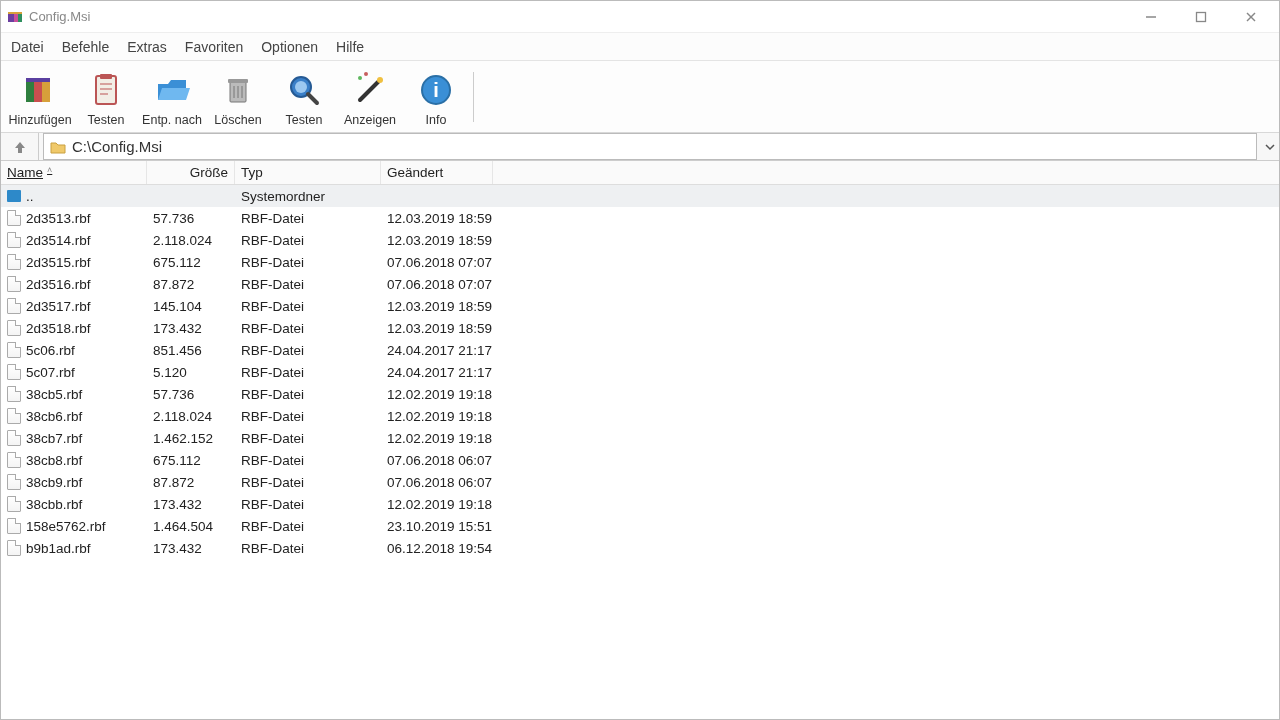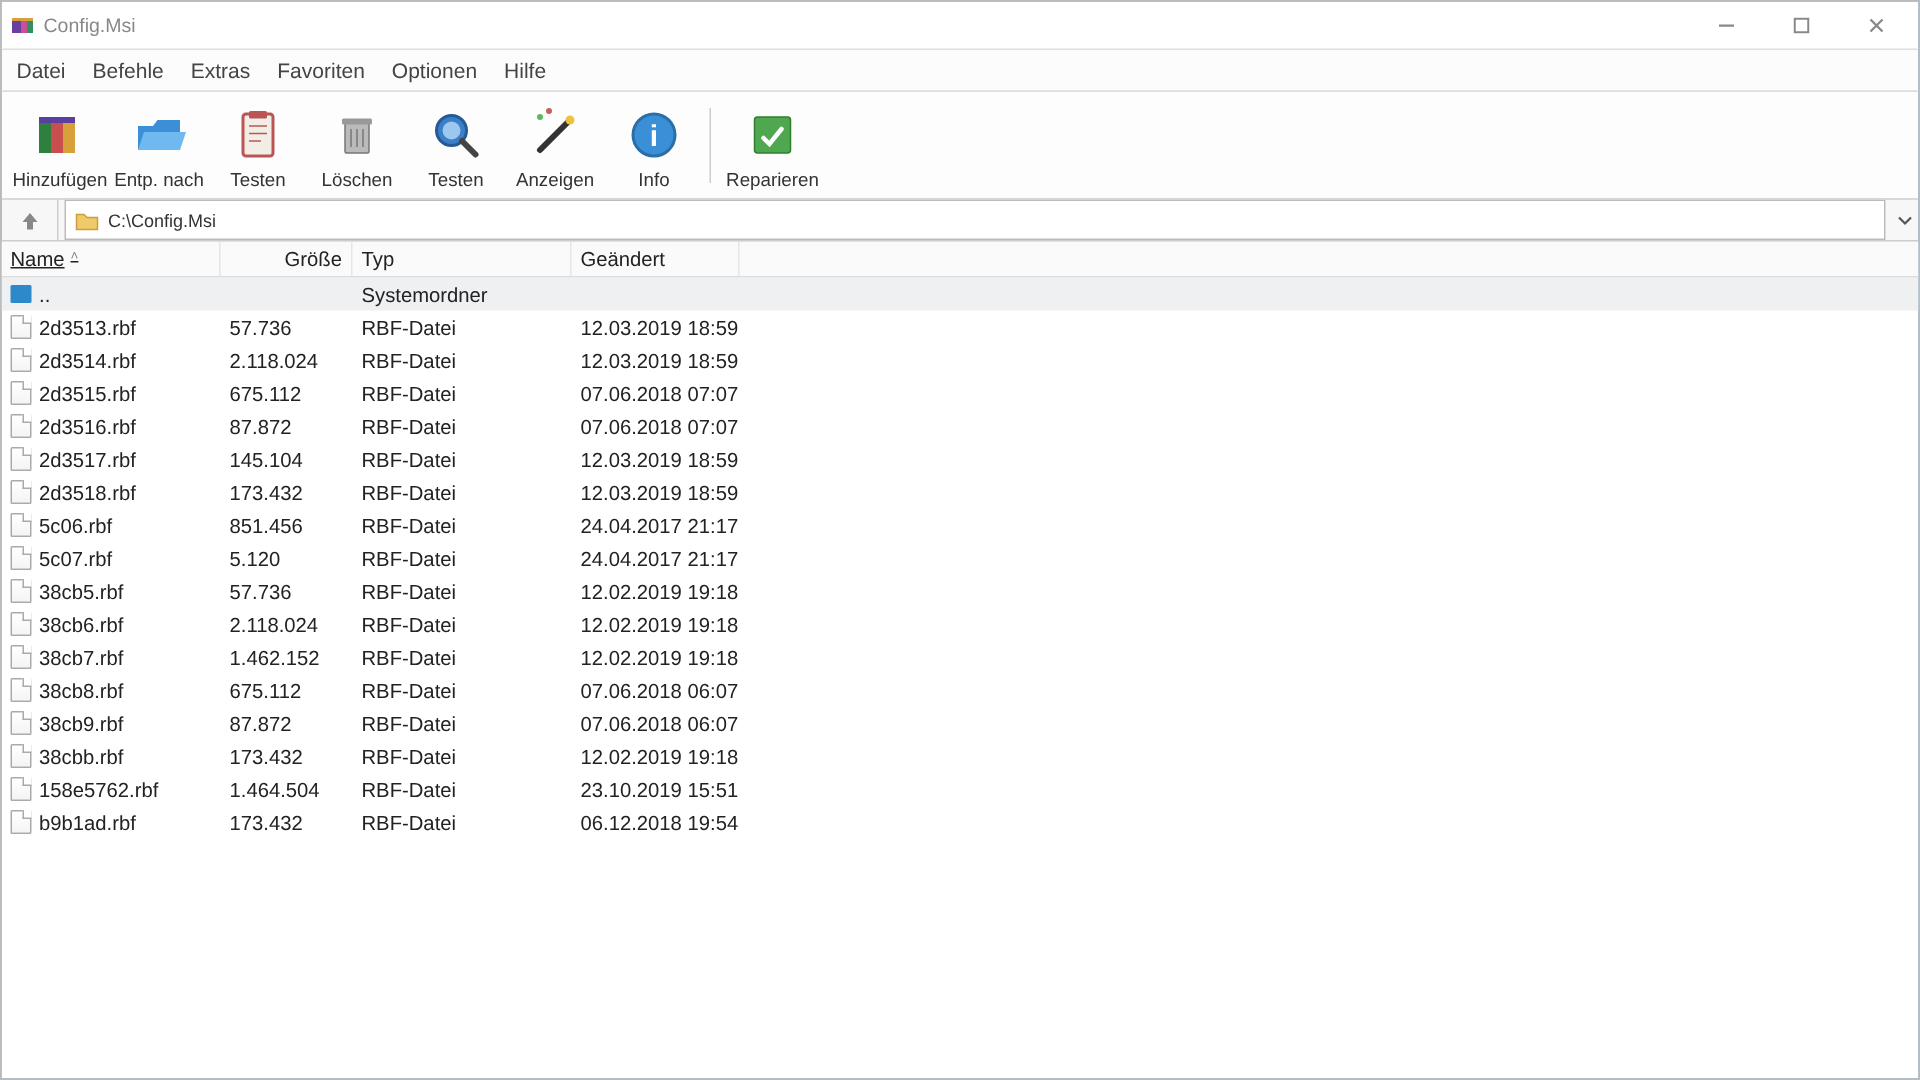--- a/index.html
+++ b/index.html
@@ -1,32 +1,32 @@
 <!DOCTYPE html>
 <html><head>
 <meta charset="utf-8">
 <style>
   * { box-sizing: border-box; margin: 0; padding: 0; font-family: "Segoe UI", Tahoma, sans-serif; }
   html, body { width: 1280px; height: 720px; overflow: hidden; background: #f0f0f0; }
-  .window { width: 1280px; height: 720px; background: #0c4a6e; display: flex; flex-direction: column; border: 1px solid #bbb; }
+  .window { width: 1280px; height: 720px; background: #6d28d9; display: flex; flex-direction: column; border: 1px solid #bbb; }
   .titlebar { height: 32px; background: #ffffff; display: flex; align-items: center; padding: 0 6px; color: #888; font-size: 13px; border-bottom: 1px solid #eee; }
   .titlebar .app-icon { width: 16px; height: 16px; margin-right: 6px; display:flex; align-items:center; justify-content:center;}
   .titlebar .title { flex: 0 0 auto; }
   .titlebar .spacer { flex: 1; }
   .win-controls { display: flex; gap: 22px; align-items: center; margin-right: 8px; }
   .win-btn { width: 28px; height: 20px; display:flex; align-items:center; justify-content:center; color:#777; }
   .menubar { height: 28px; display: flex; align-items: center; gap: 18px; padding: 0 10px; font-size: 14px; color: #444; border-bottom: 1px solid #e4e4e4; background:#fcfcfc;}
   .menubar span { cursor: default; }
   .toolbar { height: 72px; display: flex; align-items: center; padding: 2px 6px; gap: 0; border-bottom: 1px solid #d8d8d8; background:#fdfdfd;}
   .tool { width: 66px; height: 66px; display: flex; flex-direction: column; align-items: center; justify-content: flex-end; font-size: 12.5px; color: #333; gap:3px; padding-bottom:3px;}
   .tool .ticon { width: 40px; height: 40px; display:flex; align-items:center; justify-content:center;}
   .tool-sep { width: 1px; height: 50px; background: #ccc; margin: 0 4px; }
   .pathbar { height: 28px; display: flex; align-items: center; border-bottom: 1px solid #ccc; background:#f7f7f7;}
   .up-btn { width: 38px; height: 100%; display:flex; align-items:center; justify-content:center; border-right:1px solid #ccc;}
-  .path-input { flex:1; height:100%; display:flex; align-items:center; padding:0 6px; font-size:12px; color:#333; border:1px solid #bbb; margin:2px 4px; background:#fff;}
+  .path-input { flex:1; height:100%; display:flex; align-items:center; padding:0 6px; font-size:15px; color:#333; border:1px solid #bbb; margin:2px 4px; background:#fff;}
   .folder-sm { width:16px; height:14px; margin-right:6px; display:flex; align-items:center; justify-content:center;}
   .dropdown-arrow { width:18px; display:flex; align-items:center; justify-content:center; color:#555;}
   .list-area { flex:1; overflow:auto; background:#fff; font-size:13.5px; color:#222;}
   .header-row { display:flex; height:24px; align-items:center; border-bottom:1px solid #ddd; background:#fafafa; position:sticky; top:0;}
   .col { padding:0 6px; border-right:1px solid #e6e6e6; height:100%; display:flex; align-items:center; overflow:hidden; white-space:nowrap;}
   .col-name { width: 146px; text-decoration: underline; }
   .col-size { width: 88px; justify-content:flex-end;}
   .col-type { width: 146px; }
   .col-mod  { width: 112px; }
   .sort-ind { font-size:9px; color:#888; margin-left:4px; position:relative; top:-3px;}
@@ -94,41 +94,41 @@
             <rect x="14" y="8" width="8" height="24" fill="#c94f4f"></rect>
             <rect x="22" y="8" width="8" height="24" fill="#d7a03a"></rect>
             <rect x="6" y="8" width="24" height="4" fill="#5a3fa0"></rect>
           </svg>
         </span>
       <span>Hinzufügen</span>
     </div>
     <div class="tool">
       <span class="ticon">
           <svg width="40" height="40">
-            <path d="M6 14h10l3-4h15v20H6z" fill="#3a8fd6"></path>
-            <path d="M6 30h28l4-12H10z" fill="#6fb8f0"></path>
-          </svg>
-        </span>
-      <span>Entp. nach</span>
-    </div>
-    <div class="tool">
-      <span class="ticon">
-          <svg width="40" height="40">
             <rect x="10" y="6" width="20" height="28" rx="2" fill="#f2eee6" stroke="#b55" stroke-width="2"></rect>
             <rect x="14" y="4" width="12" height="5" rx="1" fill="#b55"></rect>
             <line x1="14" y1="14" x2="26" y2="14" stroke="#b55"></line>
             <line x1="14" y1="19" x2="26" y2="19" stroke="#b55"></line>
             <line x1="14" y1="24" x2="22" y2="24" stroke="#b55"></line>
           </svg>
         </span>
       <span>Testen</span>
     </div>
     <div class="tool">
       <span class="ticon">
           <svg width="40" height="40">
+            <path d="M6 14h10l3-4h15v20H6z" fill="#3a8fd6"></path>
+            <path d="M6 30h28l4-12H10z" fill="#6fb8f0"></path>
+          </svg>
+        </span>
+      <span>Entp. nach</span>
+    </div>
+    <div class="tool">
+      <span class="ticon">
+          <svg width="40" height="40">
             <rect x="12" y="12" width="16" height="20" rx="1" fill="#bbb" stroke="#777"></rect>
             <rect x="10" y="9" width="20" height="4" rx="1" fill="#999"></rect>
             <line x1="16" y1="16" x2="16" y2="28" stroke="#777"></line>
             <line x1="20" y1="16" x2="20" y2="28" stroke="#777"></line>
             <line x1="24" y1="16" x2="24" y2="28" stroke="#777"></line>
           </svg>
         </span>
       <span>Löschen</span>
     </div>
     <div class="tool">
@@ -155,29 +155,20 @@
     <div class="tool">
       <span class="ticon">
           <svg width="40" height="40">
             <circle cx="20" cy="20" r="14" fill="#3a8fd6" stroke="#2a6fa6" stroke-width="2"></circle>
             <text x="20" y="27" font-size="20" font-weight="bold" fill="#fff" text-anchor="middle" font-family="Georgia">i</text>
           </svg>
         </span>
       <span>Info</span>
     </div>
     <div class="tool-sep"></div>
-    <div class="tool" style="width:74px">
-      <span class="ticon">
-          <svg width="40" height="40">
-            <rect x="8" y="8" width="24" height="24" rx="2" fill="#4fa84f" stroke="#2f7f2f"></rect>
-            <path d="M14 22l4 4 8-10" stroke="#fff" stroke-width="3" fill="none" stroke-linecap="round"></path>
-          </svg>
-        </span>
-      <span>Reparieren</span>
-    </div>
   </div>
 
   <div class="pathbar">
     <div class="up-btn">
       <svg width="16" height="16">
           <path d="M8 3l5 6H10v5H6v-5H3z" fill="#888"></path>
         </svg>
     </div>
     <div class="path-input">
       <span class="folder-sm">

